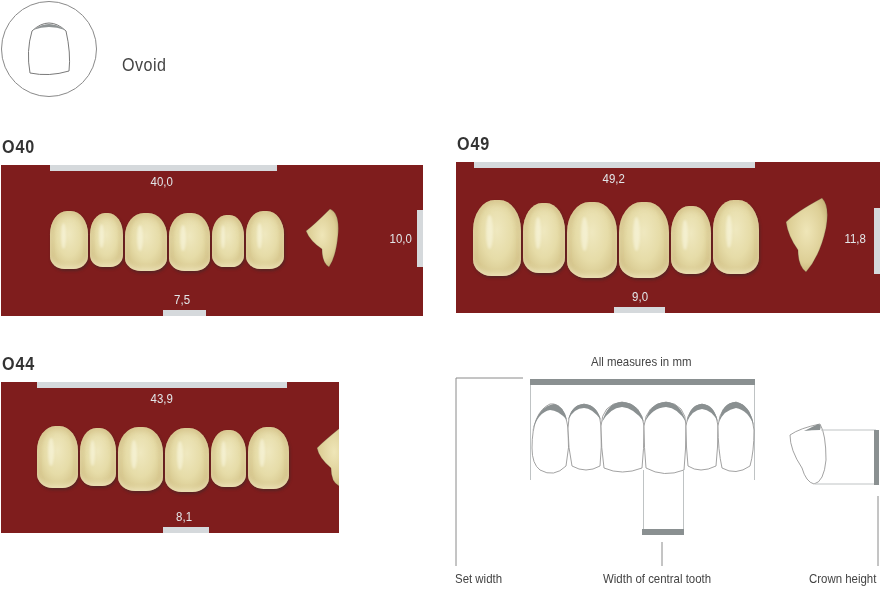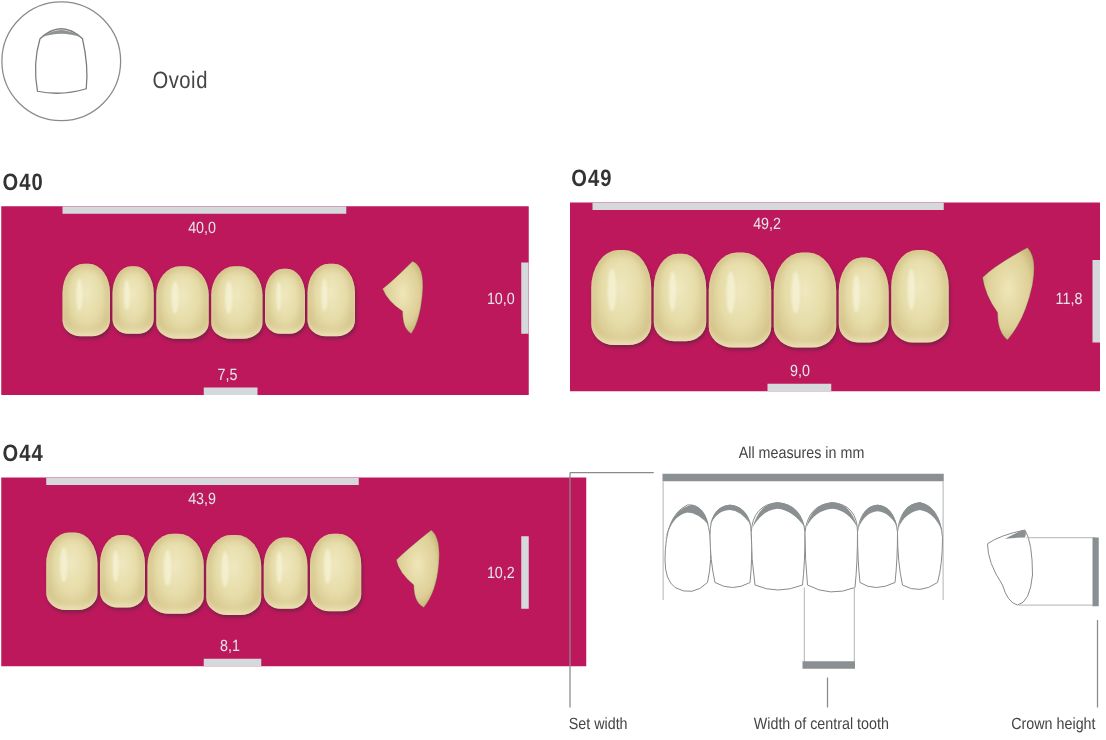--- a/index.html
+++ b/index.html
@@ -7,21 +7,21 @@
   body { position: relative; font-family: "Liberation Sans", sans-serif; color: #3a3a3a; }
 
   .abs { position: absolute; }
 
   
   .shape-circle { left: 1px; top: 1px; width: 96px; height: 96px; border: 1px solid #8a8a8a; border-radius: 50%; }
   .shape-label { left: 122px; top: 54px; font-size: 19px; color: #444; letter-spacing: 0.5px; transform: scaleX(0.85); transform-origin: left; }
 
   .model-title { font-size: 19px; font-weight: bold; color: #333; transform: scaleX(0.85); transform-origin: left; letter-spacing: 1px; }
 
-  .panel { background: #be185d; overflow: hidden; }
+  .panel { background: #7f1d1d; overflow: hidden; }
   .bar { position: absolute; background: #d5d9dc; }
   .dim-text { position: absolute; color: #e2e6e8; font-size: 13px; transform: scaleX(0.88); transform-origin: center; white-space: nowrap; }
 
   .teeth-row { position: absolute; display: flex; align-items: flex-start; }
   .tooth {
     position: relative;
     border-radius: 45% 45% 38% 38% / 40% 40% 22% 22%;
     background: radial-gradient(ellipse at 50% 40%, #efe8bf 0%, #e6dca8 45%, #d4c48a 80%, #c8b47a 100%);
     box-shadow: 1px 2px 3px rgba(40,45,45,0.45), inset 0 -3px 4px rgba(255,250,220,0.5), inset 0 4px 6px rgba(190,160,100,0.35);
     margin-right: 2px;
@@ -95,21 +95,21 @@
       </defs>
     <path d="M2 26 Q12 16 38 2 Q46 10 42 32 Q36 60 22 76 Q14 70 14 54 Q4 40 2 26 Z" fill="url(#tg2)" stroke="rgba(60,60,50,0.35)" stroke-width="0.6"></path>
   </svg>
   <div class="bar" style="left:418px;top:46px;width:6px;height:66px;"></div>
   <div class="dim-text" style="left:387px;top:69px;">11,8</div>
   <div class="dim-text" style="left:175px;top:127px;">9,0</div>
   <div class="bar" style="left:158px;top:145px;width:51px;height:6px;"></div>
 </div>
 
 <div class="abs model-title" style="left:2px;top:353px;">O44</div>
-<div class="abs panel" style="left:1px;top:382px;width:468px;height:151px;">
+<div class="abs panel" style="left:1px;top:382px;width:338px;height:151px;">
   <div class="bar" style="left:36px;top:0;width:250px;height:6px;"></div>
   <div class="dim-text" style="left:148px;top:9px;">43,9</div>
   <div class="teeth-row" style="left:36px;top:42px;">
     <div class="tooth" style="width:41px;height:62px;margin-top:2px;"></div>
     <div class="tooth" style="width:36px;height:58px;margin-top:4px;"></div>
     <div class="tooth" style="width:45px;height:64px;margin-top:3px;"></div>
     <div class="tooth" style="width:44px;height:64px;margin-top:4px;"></div>
     <div class="tooth" style="width:35px;height:57px;margin-top:6px;"></div>
     <div class="tooth" style="width:41px;height:62px;margin-top:3px;"></div>
   </div>

